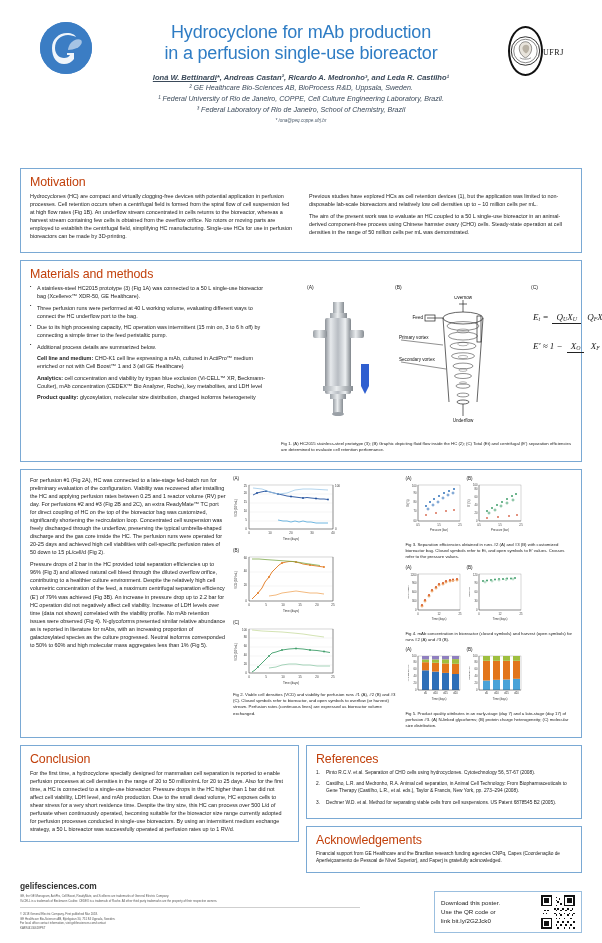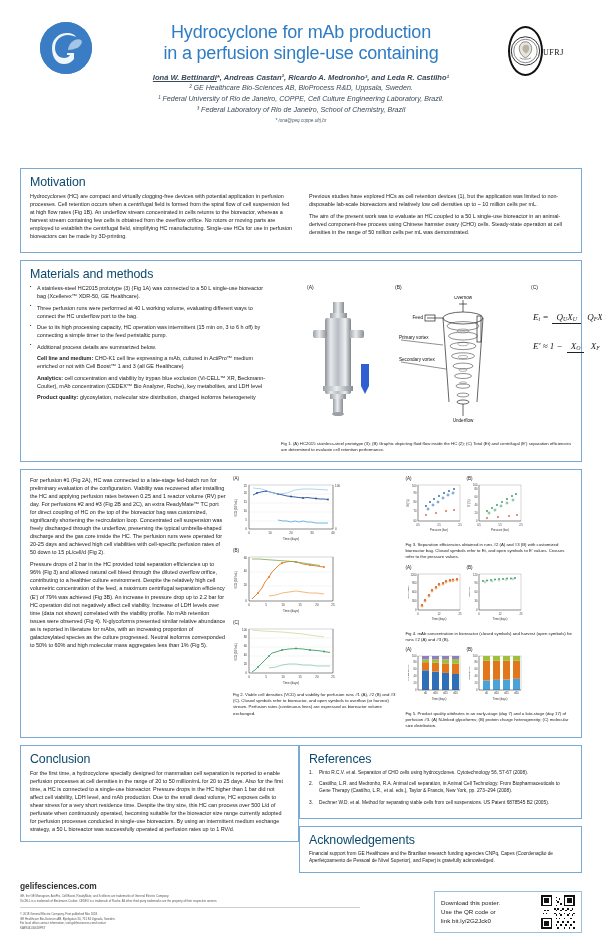--- a/index.html
+++ b/index.html
@@ -53,21 +53,21 @@
   .email { text-align:center; font-size:4.6px; font-style:italic; color:#4a5a6a; margin-top:3px; }
 
   
   .panel {
     border: 1px solid #7aa9d4;
     background: #fff;
     margin: 0 20px 7px 20px;
     padding: 6px 9px 8px 9px;
   }
   .panel h2 {
-    color: #0c4a6e; font-weight: 400; font-size: 12.4px;
+    color: #c2410c; font-weight: 400; font-size: 12.4px;
     margin-bottom: 3px; letter-spacing: -0.1px;
   }
   .body-text { font-size: 5.45px; line-height: 1.47; color:#222; text-align: left; }
   .body-text p { margin-bottom: 4px; }
   .two-col { display: flex; gap: 16px; }
   .two-col > div { flex: 1; }
 
   
   .mm-wrap { display:flex; gap: 8px; }
   .mm-left { width: 243px; }
@@ -99,21 +99,21 @@
   
   .res-wrap { display:flex; gap: 7px; }
   .res-text { width: 196px; font-size: 5.45px; line-height: 1.47; }
   .res-figs { flex:1; display:flex; gap: 6px; }
   .res-col { flex: 1; }
   .chart-box { margin-bottom: 4px; }
   .chart-letter { font-size: 4.6px; color: #222; margin-bottom: 1px; }
   svg.chart { display:block; }
 
   
-  .bottom { display:flex; margin: 0 20px; }
+  .bottom { display:flex; gap: 7px; margin: 0 20px; }
   .bottom .left { width: 279px; }
   .bottom .right { flex:1; }
   ol.refs { list-style: none; counter-reset: r; font-size: 4.8px; line-height: 1.5; }
   ol.refs li { counter-increment: r; position: relative; padding-left: 10px; margin-bottom: 4px; }
   ol.refs li::before { content: counter(r) "."; position:absolute; left:0; }
   .ack-text { font-size: 4.8px; line-height: 1.5; }
 
   
   .footer { margin: 8px 20px 0 20px; position: relative; height: 72px; }
   .footer .brand { font-size: 8.4px; color:#333; font-weight:700; margin-bottom: 3px; }
@@ -149,21 +149,21 @@
           <path d="M25 10c6 0 10 5 10 11 0 7-5 13-10 15-5-2-10-8-10-15 0-6 4-11 10-11z" fill="#e8e4dc" stroke="#111" stroke-width="0.7"></path>
           <path d="M20 20c1-3 3-5 6-5s5 2 5 5c0 4-2 7-5 9-3-2-6-5-6-9z" fill="#b9b2a5"></path>
           <path d="M16 36c4 3 14 3 18 0" fill="none" stroke="#111" stroke-width="0.7"></path>
         </svg>
       </div>
       <div class="ufrj-label">UFRJ</div>
     </div>
 
     <div class="title">
       <span class="l1">Hydrocyclone for mAb production</span>
-      <span class="l2">in a perfusion single-use containing</span>
+      <span class="l2">in a perfusion single-use bioreactor</span>
     </div>
 
     <div class="authors">
       <span class="u">Ioná W. Bettinardi</span><span>*, Andreas Castan², Ricardo A. Medronho³, and Leda R. Castilho¹</span>
     </div>
     <div class="affil">² GE Healthcare Bio-Sciences AB, BioProcess R&amp;D, Uppsala, Sweden.</div>
     <div class="affil">¹ Federal University of Rio de Janeiro, COPPE, Cell Culture Engineering Laboratory, Brazil.</div>
     <div class="affil">³ Federal Laboratory of Rio de Janeiro, School of Chemistry, Brazil</div>
     <div class="email">* iona@peq.coppe.ufrj.br</div>
   </div>

